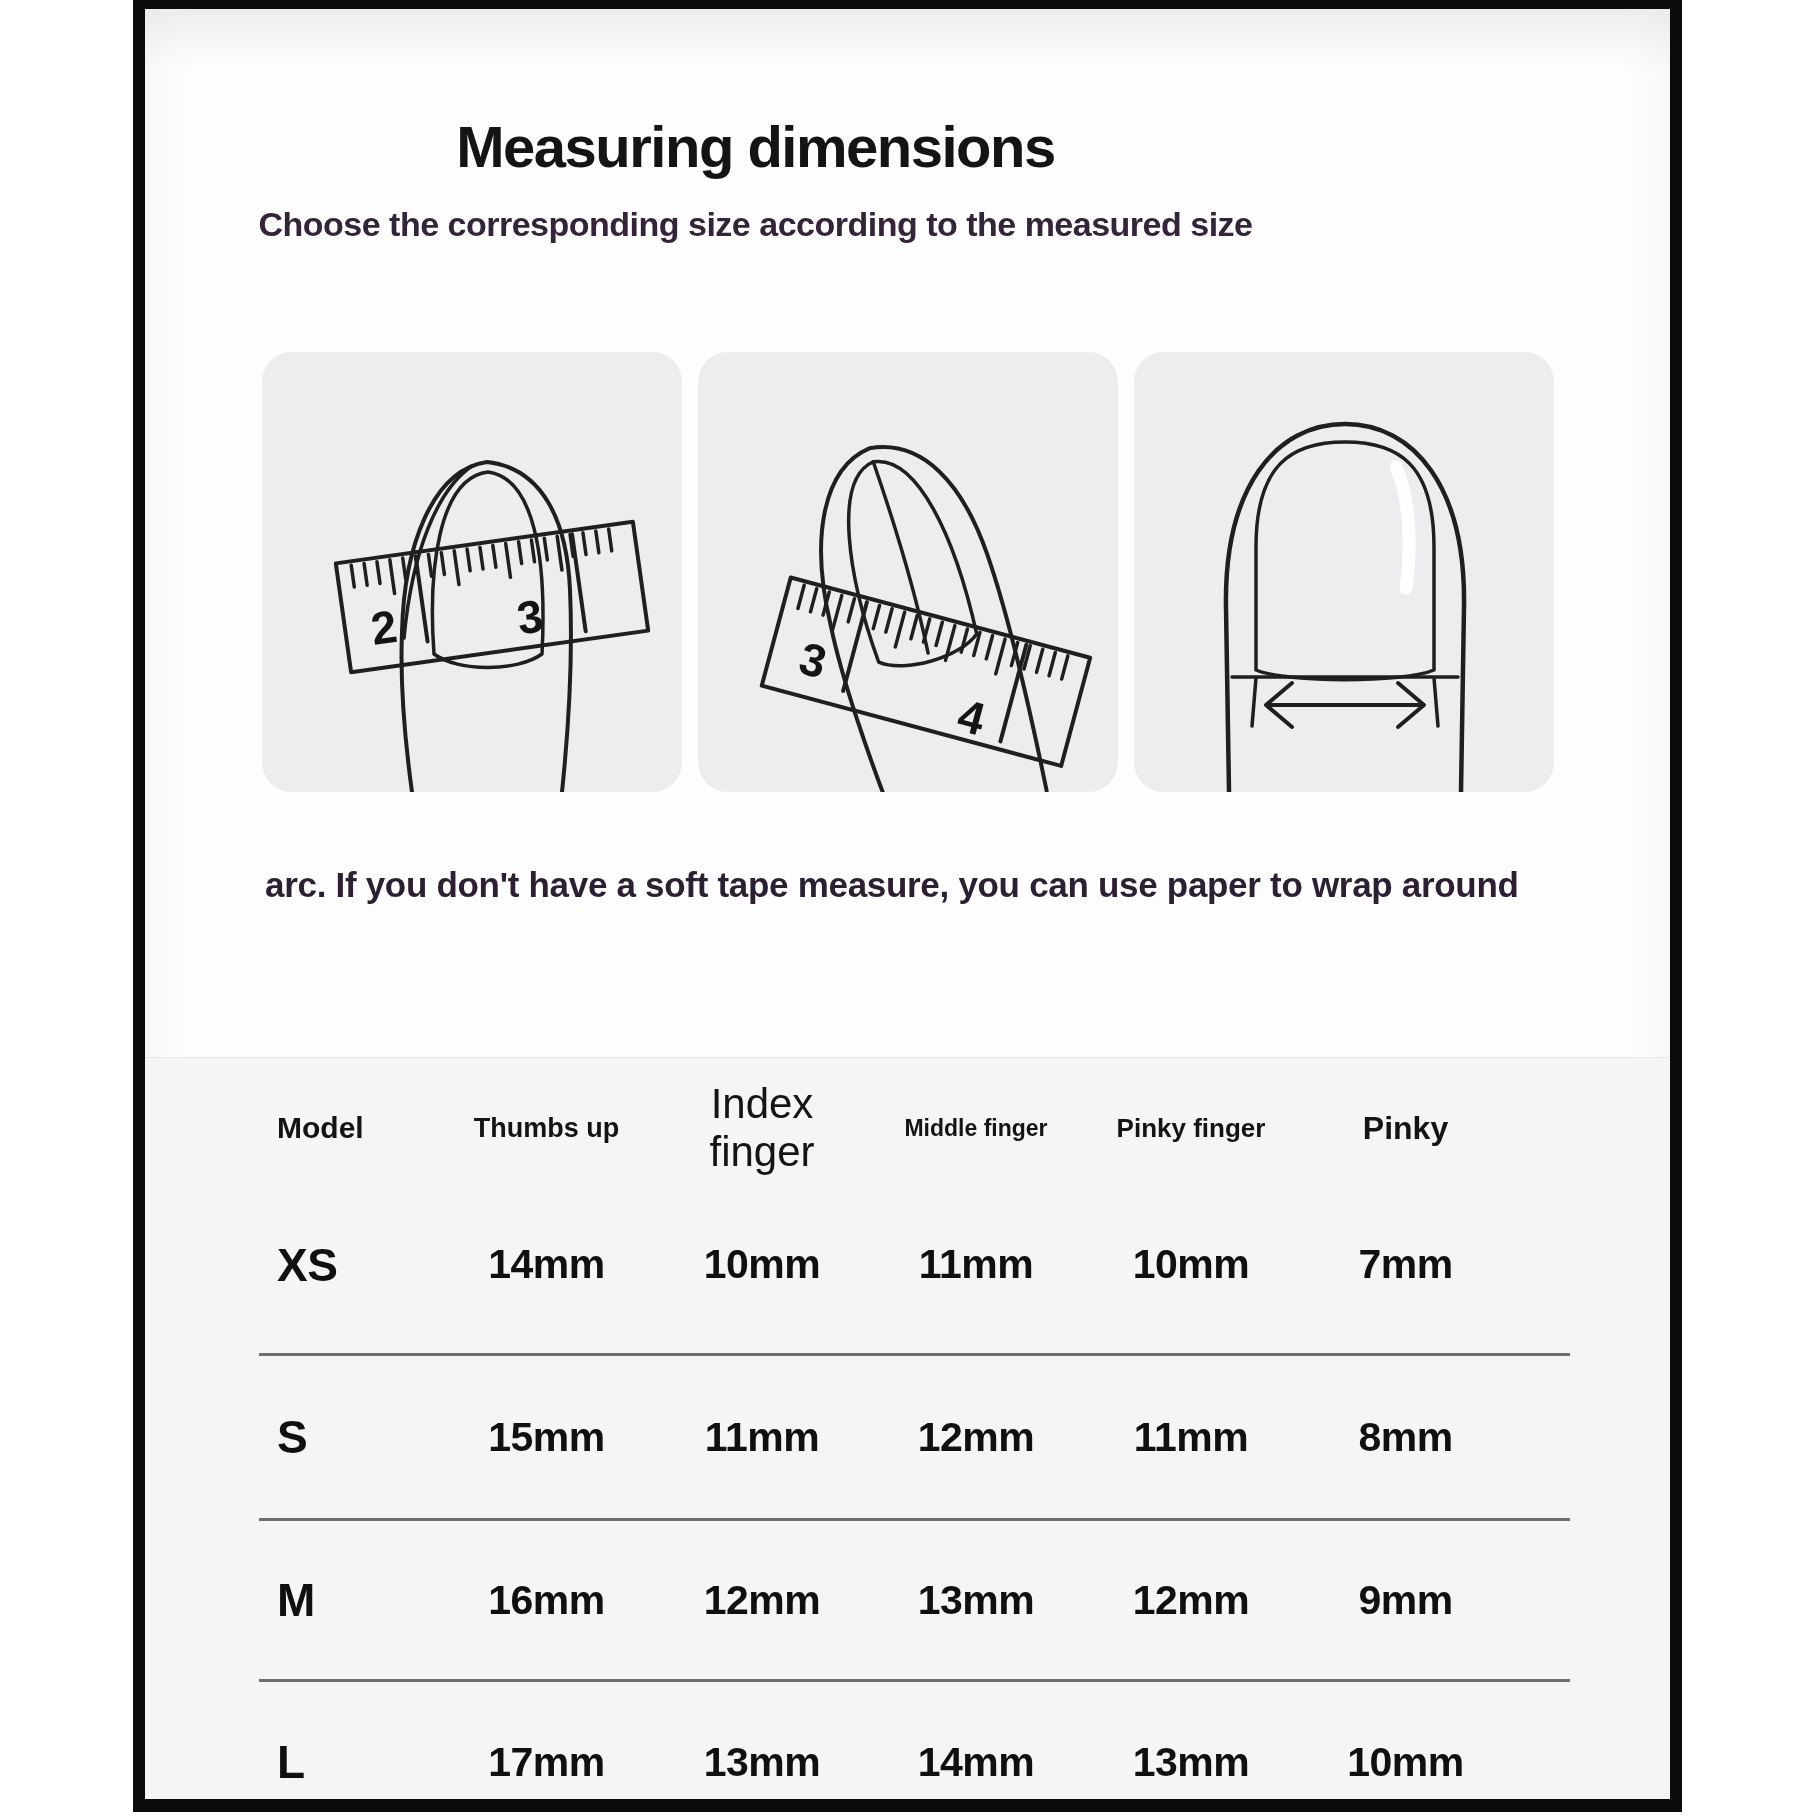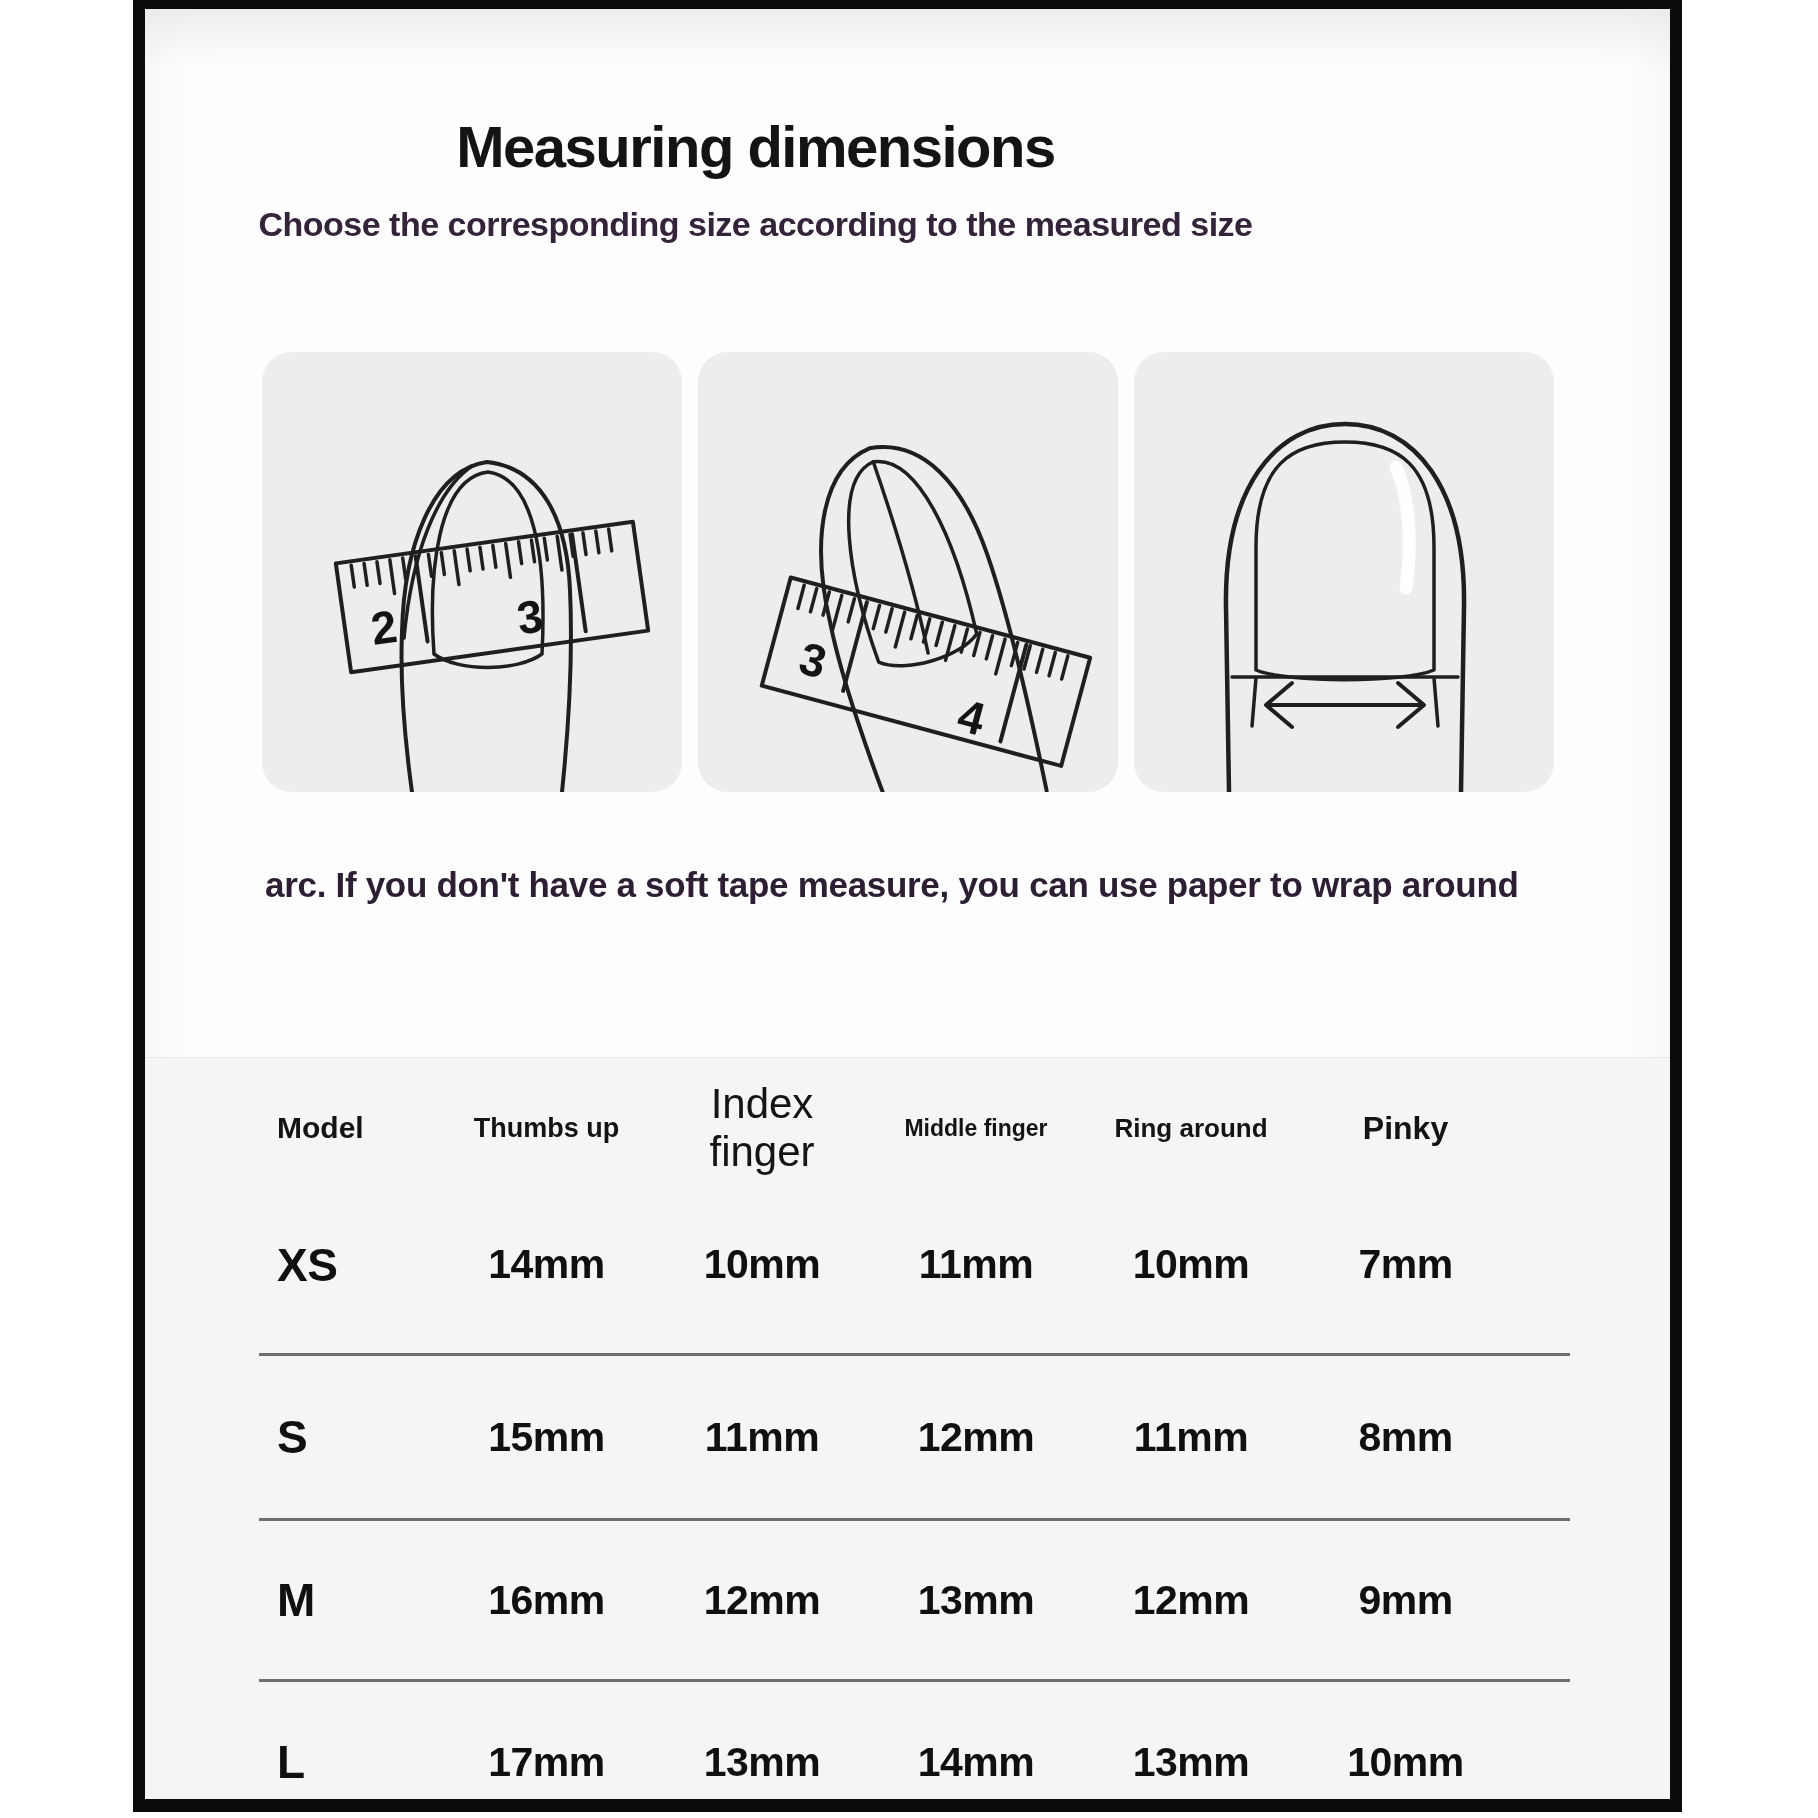--- a/index.html
+++ b/index.html
@@ -130,21 +130,21 @@
     </div>
 
     <div class="table-band"></div>
 
     <div class="size-table">
       <div class="thead">
         <div class="th col1 h-model">Model</div>
         <div class="th h-thumb">Thumbs up</div>
         <div class="th h-index">Index finger</div>
         <div class="th h-middle">Middle finger</div>
-        <div class="th h-ring">Ring around</div>
+        <div class="th h-ring">Pinky finger</div>
         <div class="th col6 h-pinky">Pinky</div>
       </div>
 
       <div class="trow row-xs">
         <div class="td model col1">XS</div>
         <div class="td">14mm</div>
         <div class="td">10mm</div>
         <div class="td">11mm</div>
         <div class="td">10mm</div>
         <div class="td col6">7mm</div>

